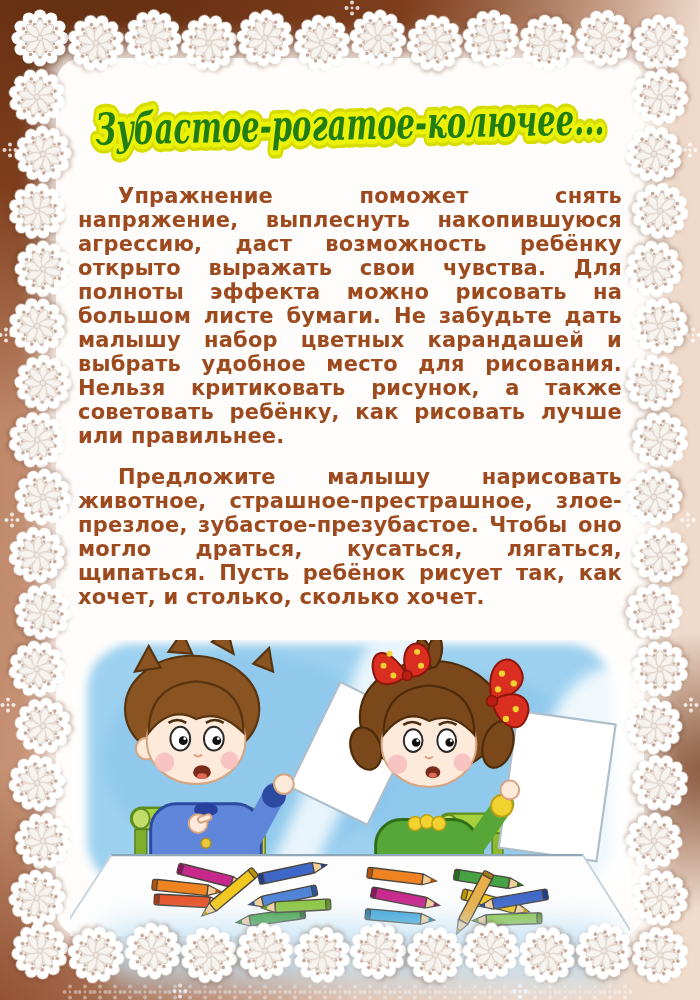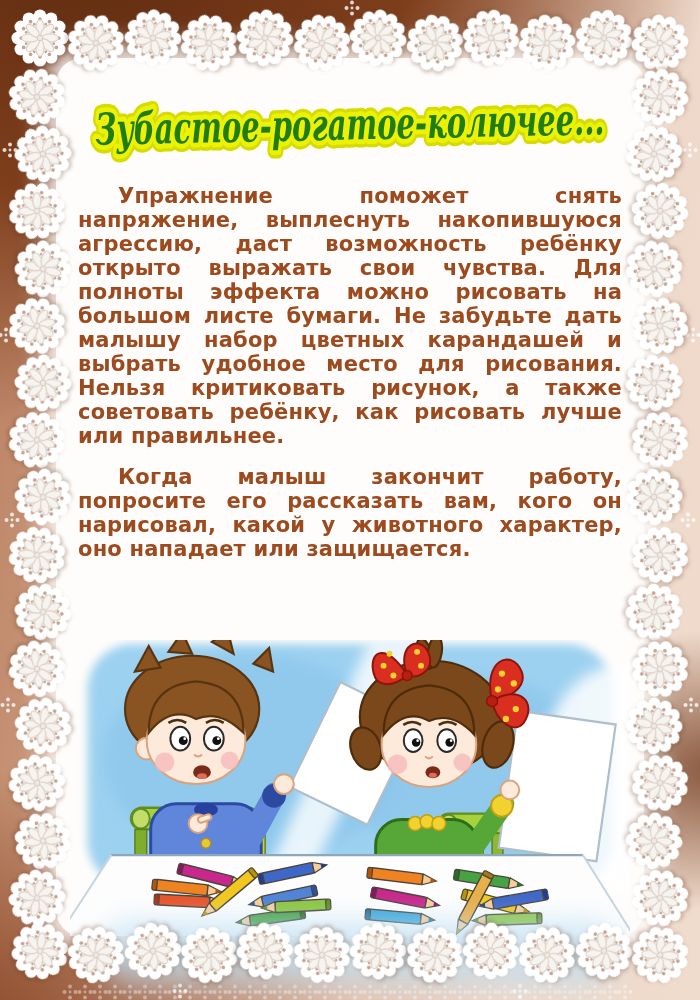--- a/index.html
+++ b/index.html
@@ -126,21 +126,21 @@
       <svg viewBox="0 0 560 104">
         <g transform="rotate(-1.2 280 58)">
           <text class="title-text t-back" x="280" y="68" text-anchor="middle" textLength="524" lengthAdjust="spacingAndGlyphs">Зубастое-рогатое-колючее...</text>
           <text class="title-text t-front" x="280" y="68" text-anchor="middle" textLength="524" lengthAdjust="spacingAndGlyphs">Зубастое-рогатое-колючее...</text>
         </g>
       </svg>
     </div>
 
     <div class="body-text">
       <p class="p1">Упражнение поможет снять напряжение, выплеснуть накопившуюся агрессию, даст возможность ребёнку открыто выражать свои чувства. Для полноты эффекта можно рисовать на большом листе бумаги. Не забудьте дать малышу набор цветных карандашей и выбрать удобное место для рисования. Нельзя критиковать рисунок, а также советовать ребёнку, как рисовать лучше или правильнее.</p>
-      <p class="p3">Когда малыш закончит работу, попросите его рассказать вам, кого он нарисовал, какой у животного характер, оно нападает или защищается.</p>
+      <p class="p2">Предложите малышу нарисовать животное, страшное-престрашное, злое-презлое, зубастое-презубастое. Чтобы оно могло драться, кусаться, лягаться, щипаться. Пусть ребёнок рисует так, как хочет, и столько, сколько хочет.</p>
     </div>
 
     <div class="illo">
       <svg viewBox="0 0 560 300">
         <defs>
           <filter id="b5" x="-20%" y="-20%" width="140%" height="140%">
               <feGaussianBlur stdDeviation="5"></feGaussianBlur>
             </filter>
           <filter id="b7" x="-30%" y="-30%" width="160%" height="160%">
               <feGaussianBlur stdDeviation="7"></feGaussianBlur>

